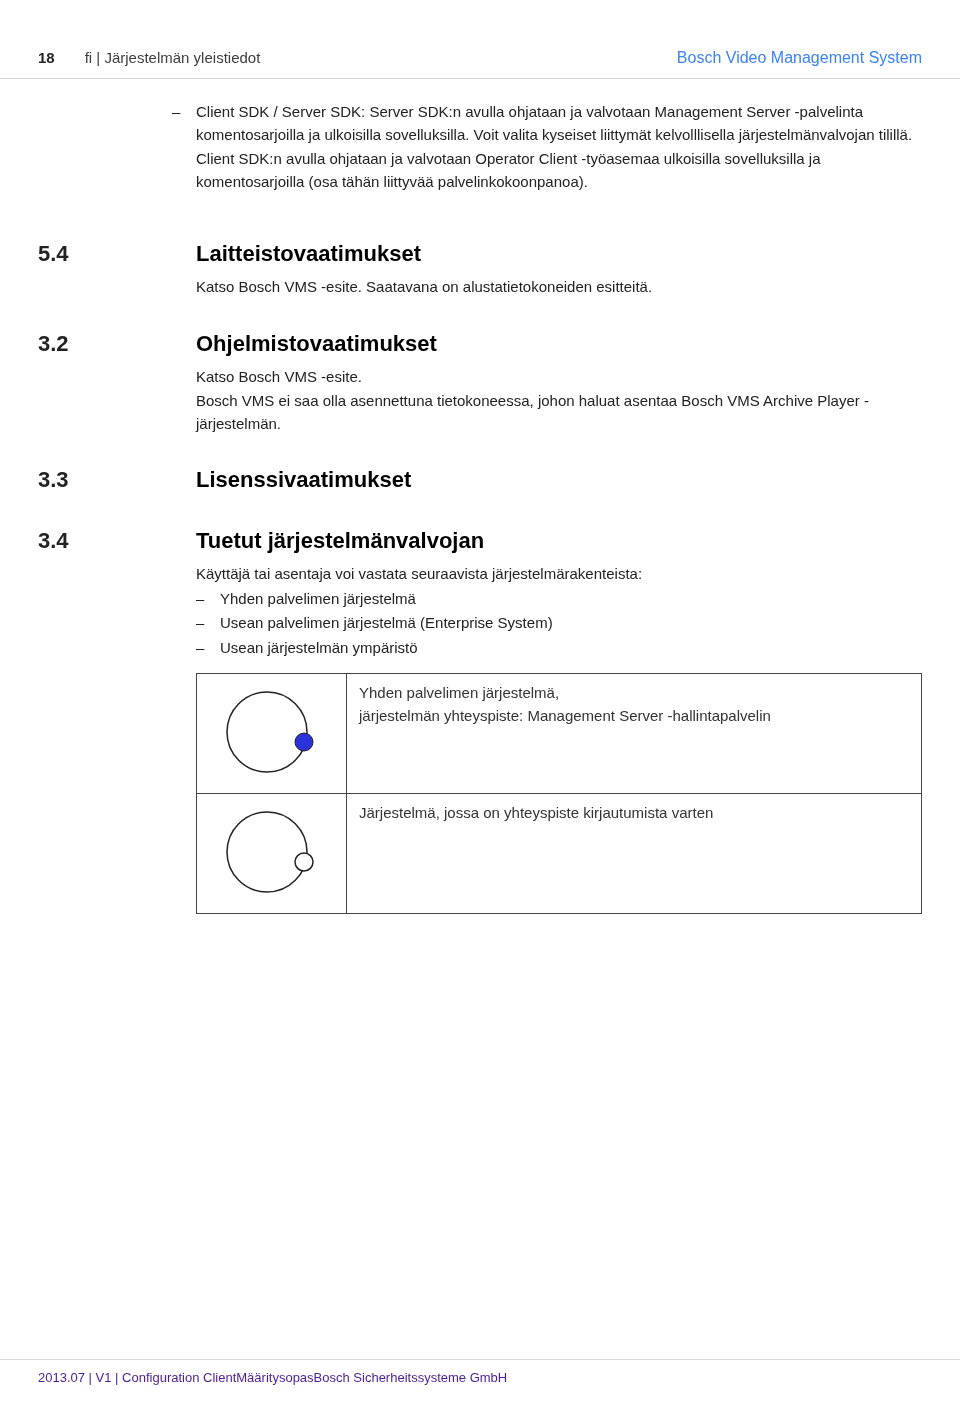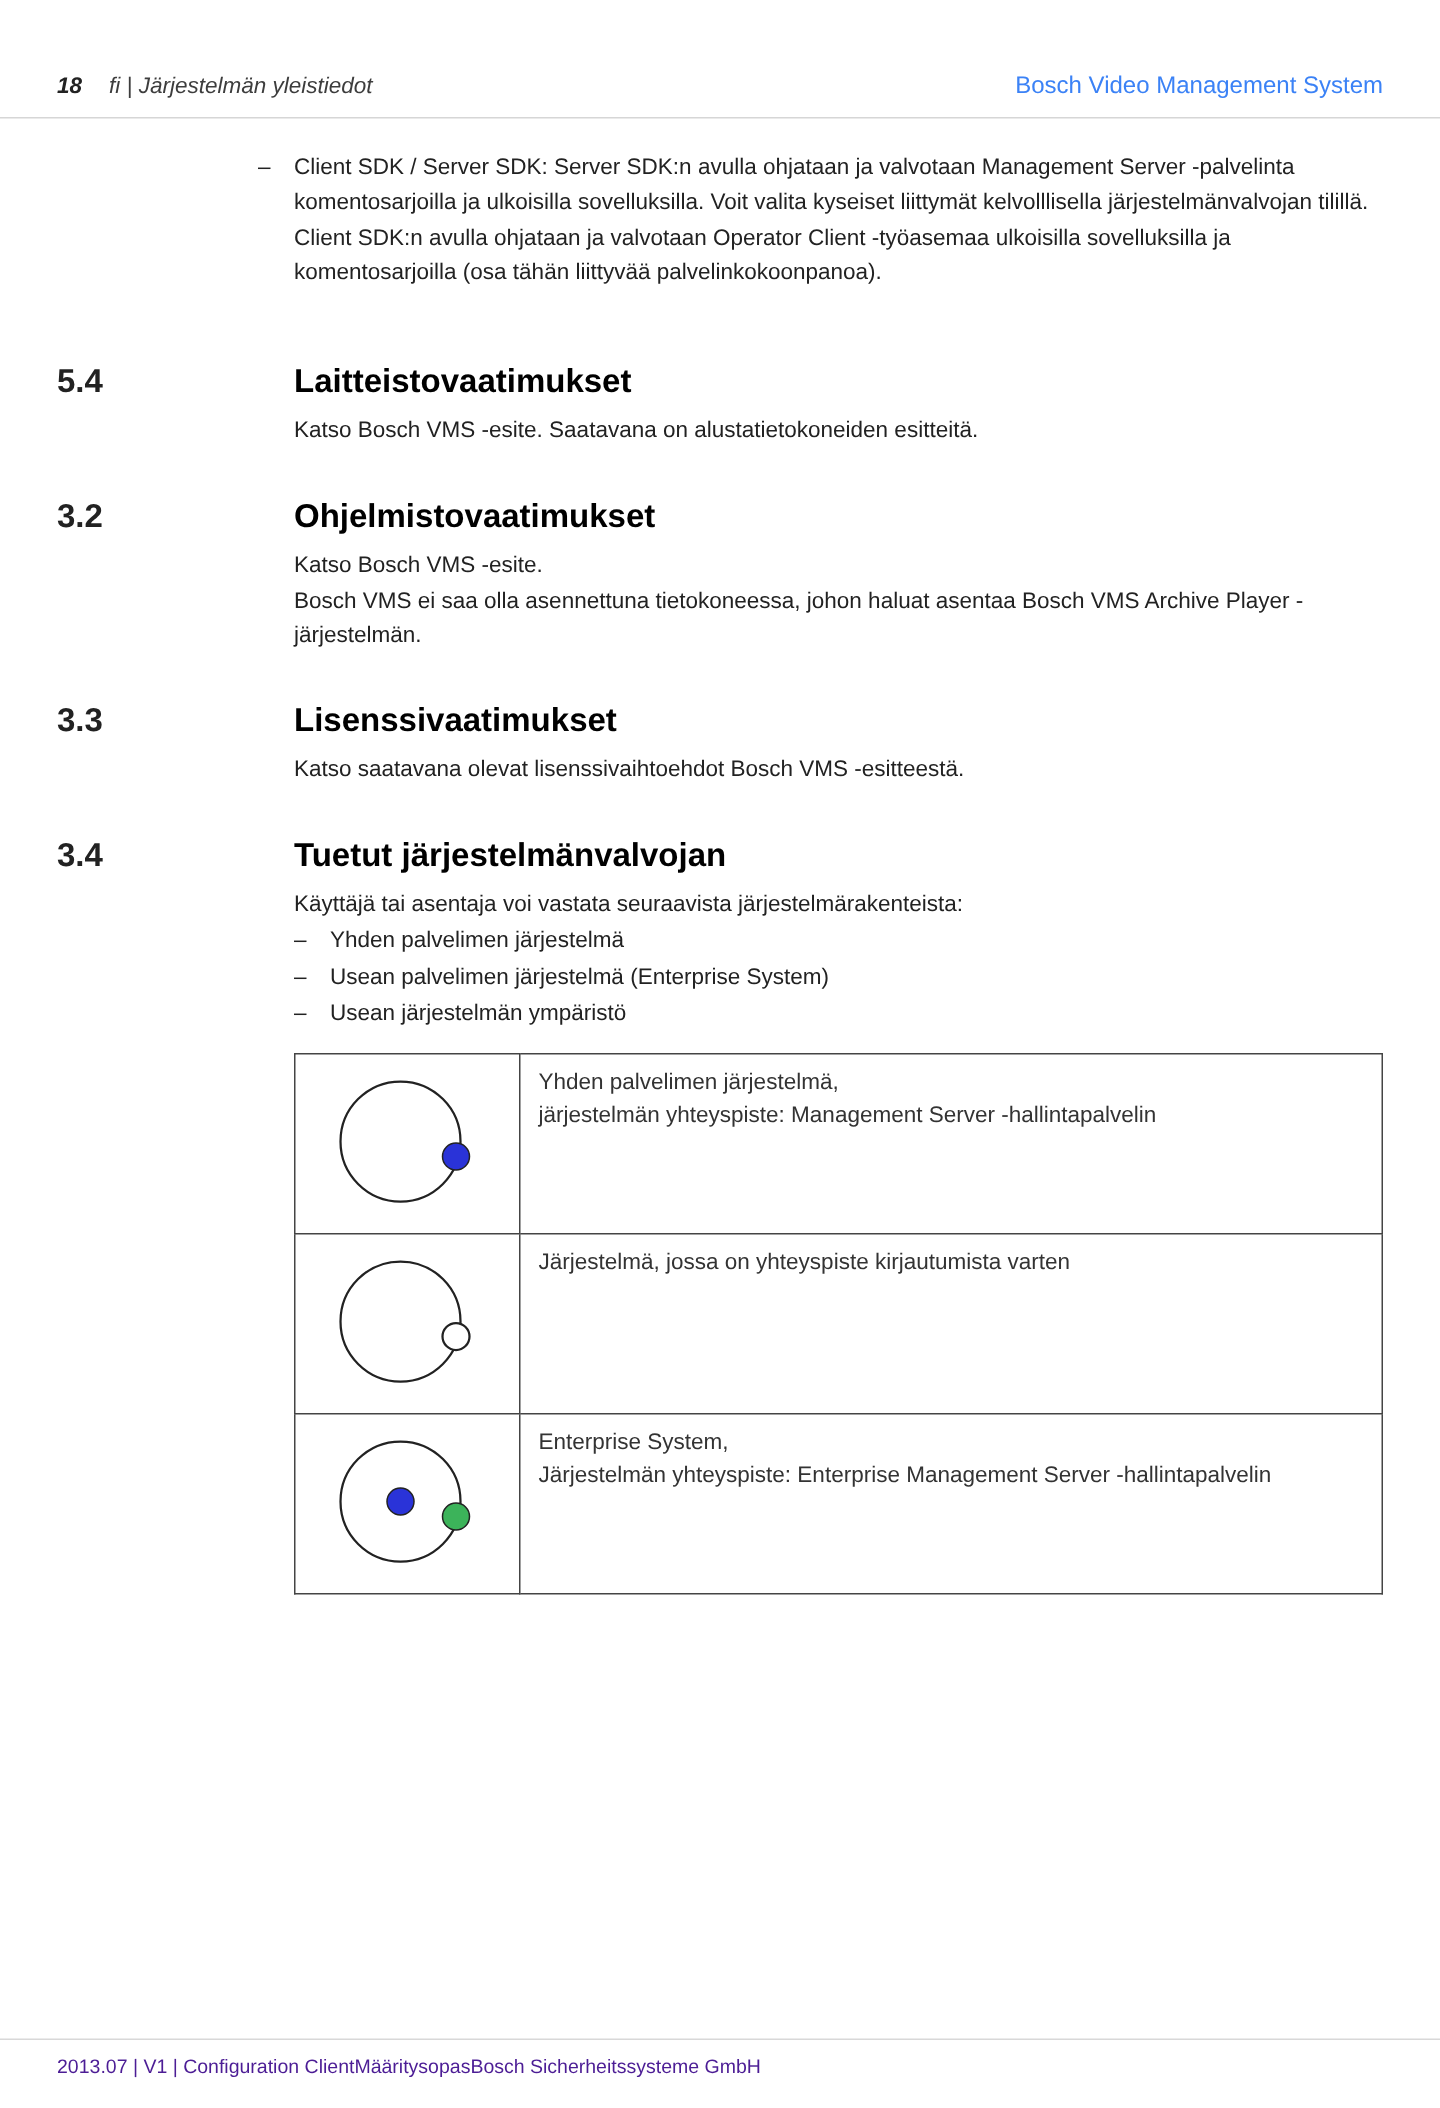--- a/index.html
+++ b/index.html
@@ -13,21 +13,21 @@
       font-size: 15px;
       line-height: 1.5;
     }
     .header {
       display: flex;
       justify-content: space-between;
       align-items: baseline;
       padding: 22px 38px 8px 38px;
       border-bottom: 1.5px solid #d6d6d6;
     }
-    .header-left { display: flex; align-items: flex-start; gap: 18px; font-style: italic; }
+    .header-left { display: flex; align-items: flex-start; gap: 30px; }
     .page-num { font-weight: bold; font-size: 15px; }
     .header-title { font-size: 15px; color: #3d3d3d; }
     .header-right { font-size: 16px; color: #3b82f6; margin-top: 24px; }
     .content {
       padding: 22px 38px 0 38px;
     }
     .intro {
       margin-left: 158px;
       margin-bottom: 44px;
     }
@@ -120,23 +120,20 @@
   </div>
   <div class="section-body">
     <p>Katso Bosch VMS -esite.</p>
     <p>Bosch VMS ei saa olla asennettuna tietokoneessa, johon haluat asentaa Bosch VMS Archive Player -järjestelmän.</p>
   </div>
 
   <div class="section">
     <div class="section-num">3.3</div>
     <div class="section-title">Lisenssivaatimukset</div>
   </div>
-  <div class="section-body">
-    <p>Katso saatavana olevat lisenssivaihtoehdot Bosch VMS -esitteestä.</p>
-  </div>
 
   <div class="section">
     <div class="section-num">3.4</div>
     <div class="section-title">Tuetut järjestelmänvalvojan</div>
   </div>
   <div class="section-body">
     <p>Käyttäjä tai asentaja voi vastata seuraavista järjestelmärakenteista:</p>
     <ul class="dash-list">
       <li>Yhden palvelimen järjestelmä</li>
       <li>Usean palvelimen järjestelmä (Enterprise System)</li>
@@ -162,33 +159,20 @@
       <td class="figure-cell">
         <svg width="110" height="100" viewBox="0 0 110 100">
           <circle cx="50" cy="50" r="40" fill="none" stroke="#222" stroke-width="1.5"></circle>
           <circle cx="87" cy="60" r="9" fill="#fff" stroke="#222" stroke-width="1.5"></circle>
         </svg>
       </td>
       <td class="desc-cell">
         <span>Järjestelmä, jossa on yhteyspiste kirjautumista varten</span>
       </td>
     </tr>
-    <tr>
-      <td class="figure-cell">
-        <svg width="110" height="100" viewBox="0 0 110 100">
-          <circle cx="50" cy="50" r="40" fill="none" stroke="#222" stroke-width="1.5"></circle>
-          <circle cx="50" cy="50" r="9" fill="#2a33d8" stroke="#222" stroke-width="1"></circle>
-          <circle cx="87" cy="60" r="9" fill="#3cb35a" stroke="#222" stroke-width="1"></circle>
-        </svg>
-      </td>
-      <td class="desc-cell">
-        <span>Enterprise System,</span><br>
-        <span>Järjestelmän yhteyspiste: Enterprise Management Server -hallintapalvelin</span>
-      </td>
-    </tr>
   </tbody>
     </table>
 
 </div>
 
 <div class="footer">
   <span>2013.07 | V1 | Configuration Client</span>
   <span>Määritysopas</span>
   <span>Bosch Sicherheitssysteme GmbH</span>
 </div>

